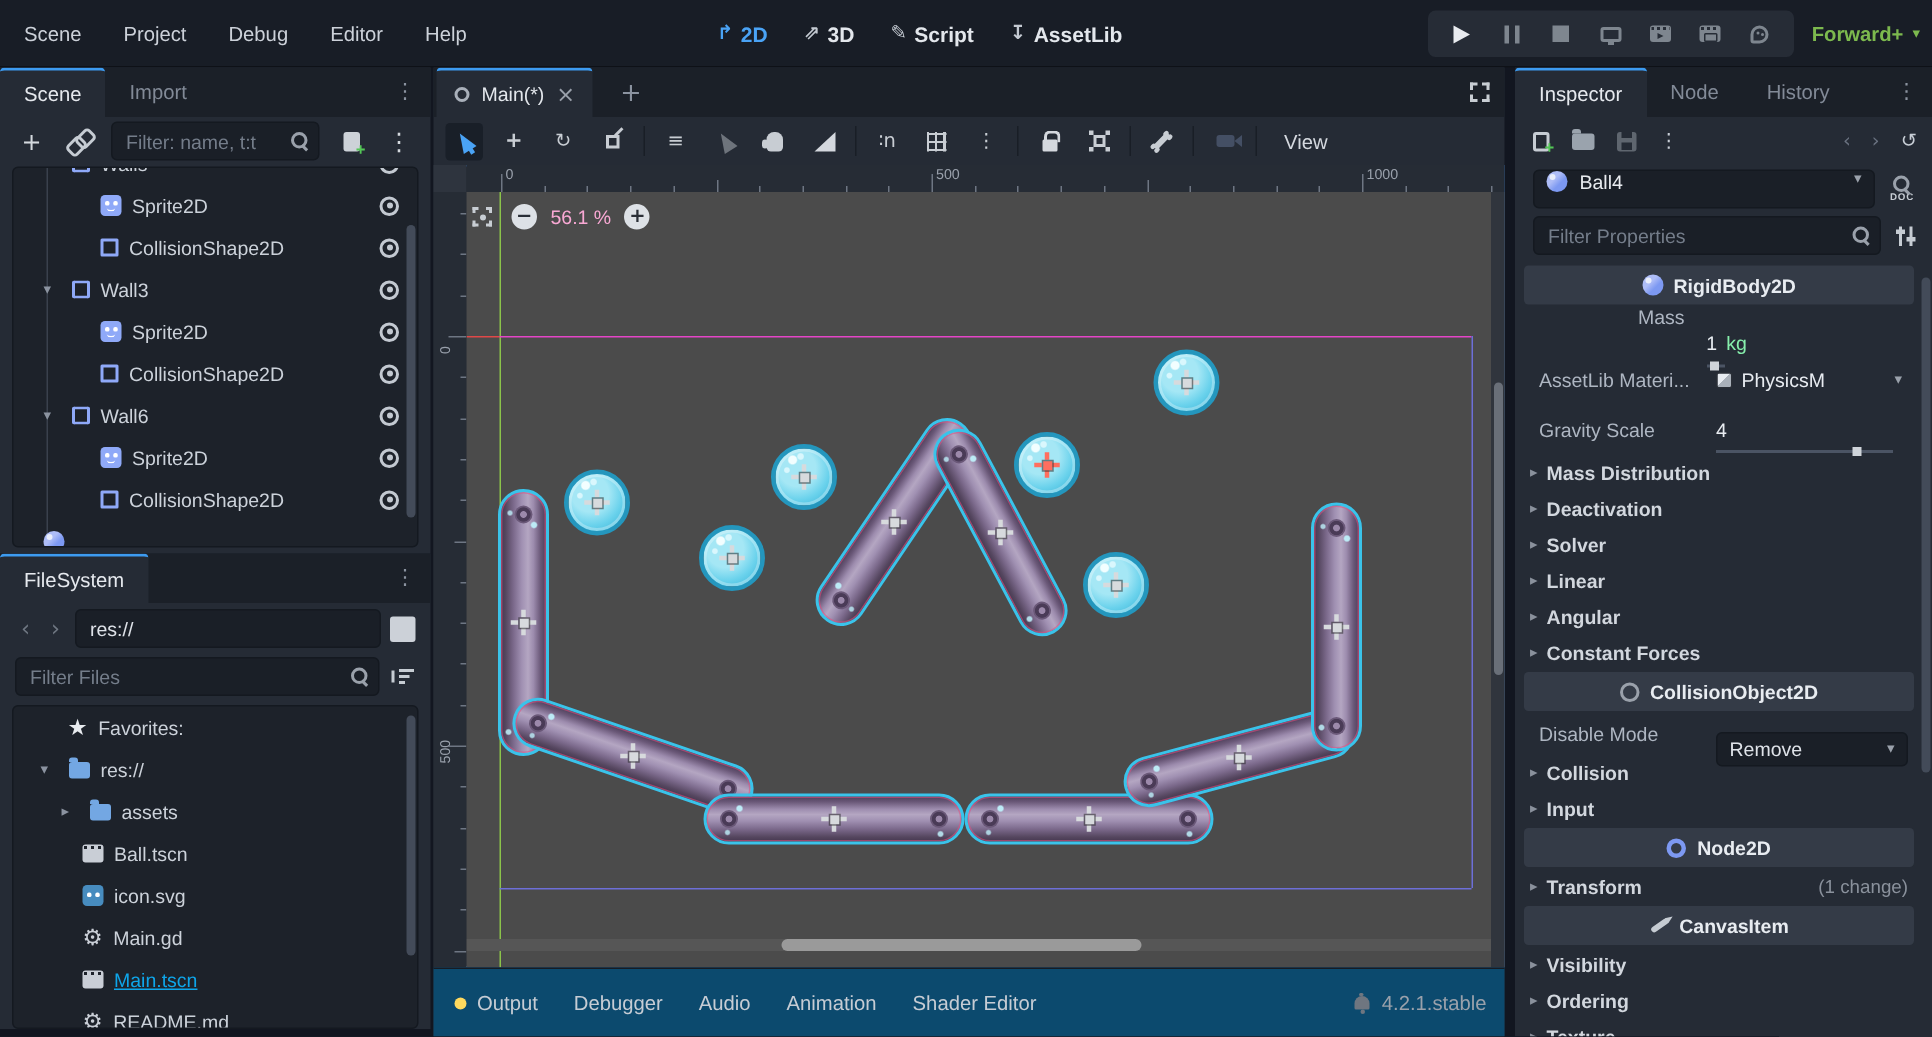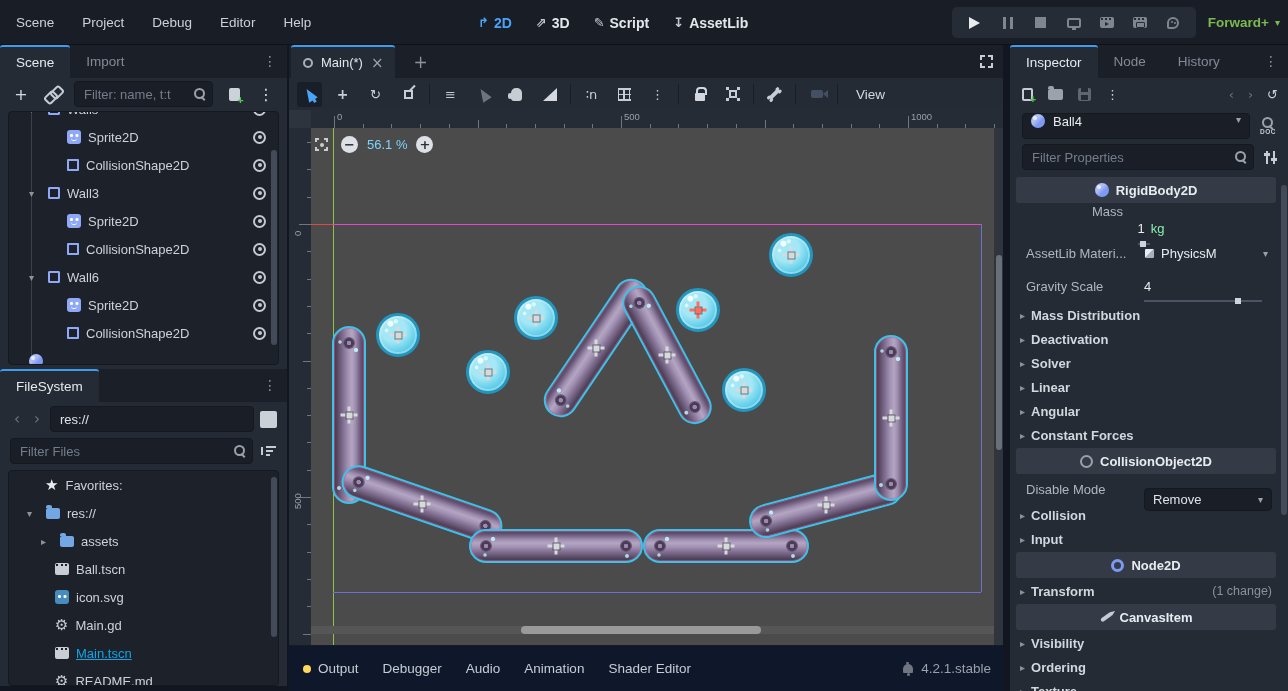--- a/index.html
+++ b/index.html
@@ -175,27 +175,27 @@
   .giz::after{content:"";position:absolute;left:50%;top:50%;width:6px;height:6px;transform:translate(-50%,-50%);background:var(--gc);box-shadow:0 0 0 1px rgba(40,40,40,.55);}
   .giz.red{--gc:#ff6e5f;}
   #zoomctl{position:absolute;left:4px;top:8px;display:flex;align-items:center;gap:9px;}
   .i-centerview{width:13px;height:13px;position:relative;margin-right:4px;
     background:linear-gradient(#c8cdd3,#c8cdd3) 0 0/4px 2px,linear-gradient(#c8cdd3,#c8cdd3) 0 0/2px 4px,
     linear-gradient(#c8cdd3,#c8cdd3) 100% 0/4px 2px,linear-gradient(#c8cdd3,#c8cdd3) 100% 0/2px 4px,
     linear-gradient(#c8cdd3,#c8cdd3) 0 100%/4px 2px,linear-gradient(#c8cdd3,#c8cdd3) 0 100%/2px 4px,
     linear-gradient(#c8cdd3,#c8cdd3) 100% 100%/4px 2px,linear-gradient(#c8cdd3,#c8cdd3) 100% 100%/2px 4px;background-repeat:no-repeat;}
   .i-centerview::after{content:"";position:absolute;left:50%;top:50%;width:4px;height:4px;transform:translate(-50%,-50%);border-radius:50%;background:#c8cdd3;}
   .zbtn{width:17px;height:17px;border-radius:50%;background:#dde1e6;color:#2a2f37;font-size:13px;font-weight:bold;display:inline-flex;align-items:center;justify-content:center;line-height:1;}
-  #zoomlabel{color:#7dd3fc;font-size:13px;}
+  #zoomlabel{color:#f9a8d4;font-size:13px;}
   #hscroll{position:absolute;left:0;right:0;bottom:11px;height:8px;background:#565656;}
   #hscroll .hthumb{position:absolute;top:0;height:8px;border-radius:4px;background:#9a9a9a;}
   #vscroll-c{position:absolute;right:0;top:0;bottom:0;width:9px;background:#30353d;}
   #vscroll-c .hthumb{position:absolute;left:1.5px;width:6px;border-radius:3px;background:#696f78;}
   
-  #bbar{position:absolute;left:0;top:600px;width:714px;height:46px;background:#0f172a;border-top:1px solid #171c24;display:flex;align-items:center;}
+  #bbar{position:absolute;left:0;top:600px;width:714px;height:46px;background:#0c4a6e;border-top:1px solid #171c24;display:flex;align-items:center;}
   #bbar-items{display:flex;align-items:center;gap:24px;padding-left:14px;}
   .bb-item{display:flex;align-items:center;gap:7px;color:#c6ccd4;font-size:13.5px;}
   .bb-dot{width:8px;height:8px;border-radius:50%;background:#ffd95e;}
   #bbar-right{position:absolute;right:12px;display:flex;align-items:center;gap:8px;color:#9aa1ab;font-size:13.5px;}
   .i-bell{width:10px;height:9px;background:#6f7680;border-radius:5px 5px 1px 1px;position:relative;}
   .i-bell::before{content:"";position:absolute;left:3px;top:-2px;width:3px;height:2px;background:#6f7680;border-radius:2px;}
   .i-bell::after{content:"";position:absolute;left:3.5px;bottom:-3px;width:3px;height:3px;border-radius:50%;background:#6f7680;}
   
   #inspector{left:1010px;top:45px;width:278px;height:646px;}
   #insp-toolbar{height:32px;display:flex;align-items:center;gap:15px;padding:0 12px;position:relative;}

